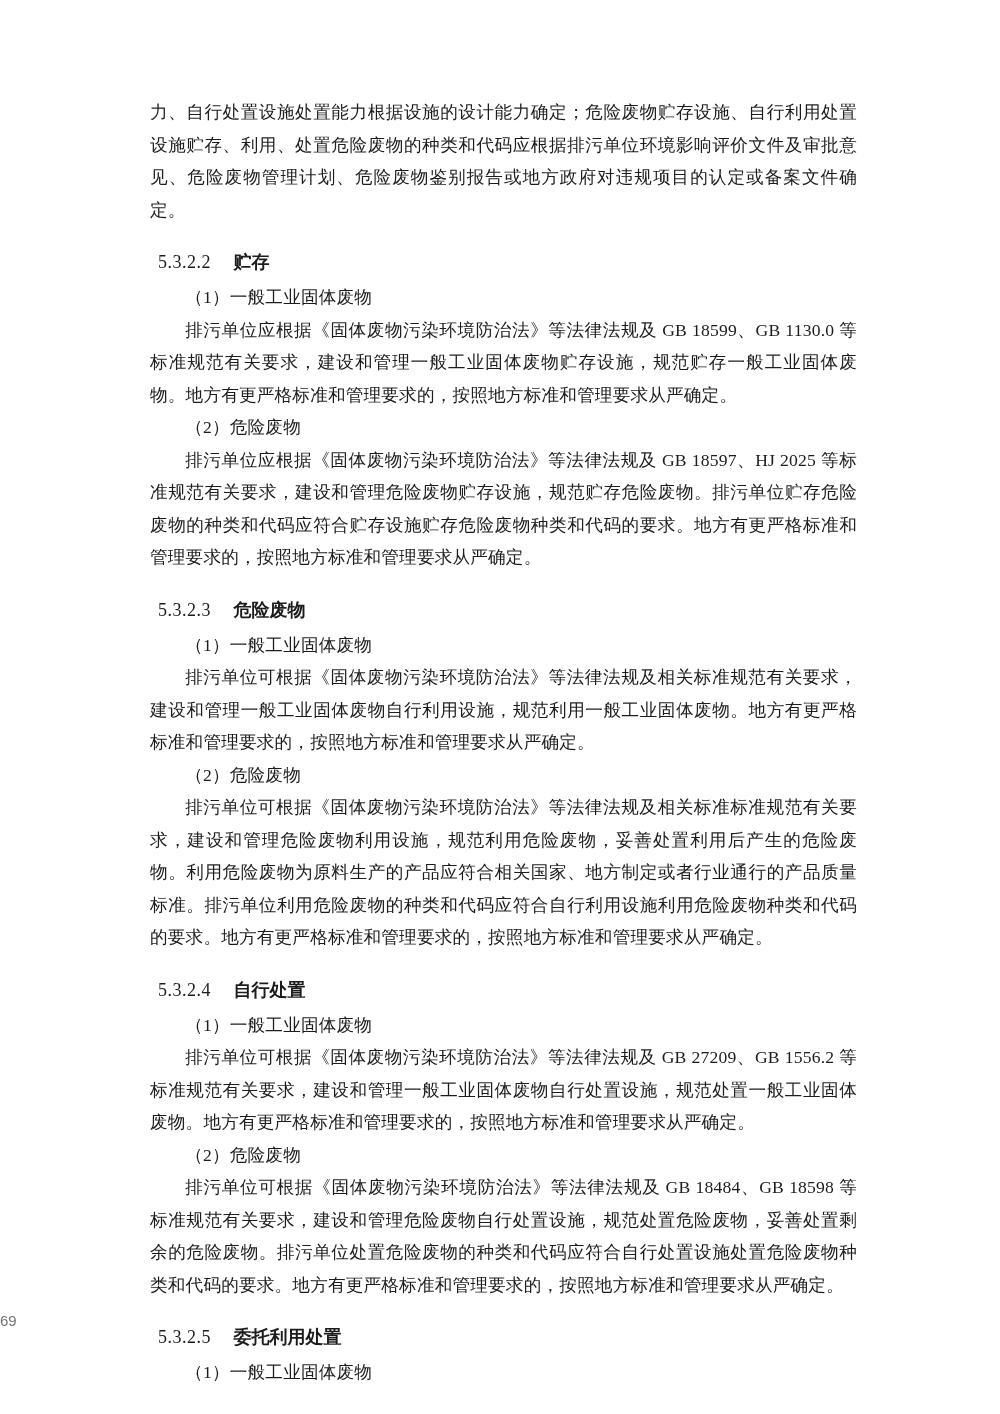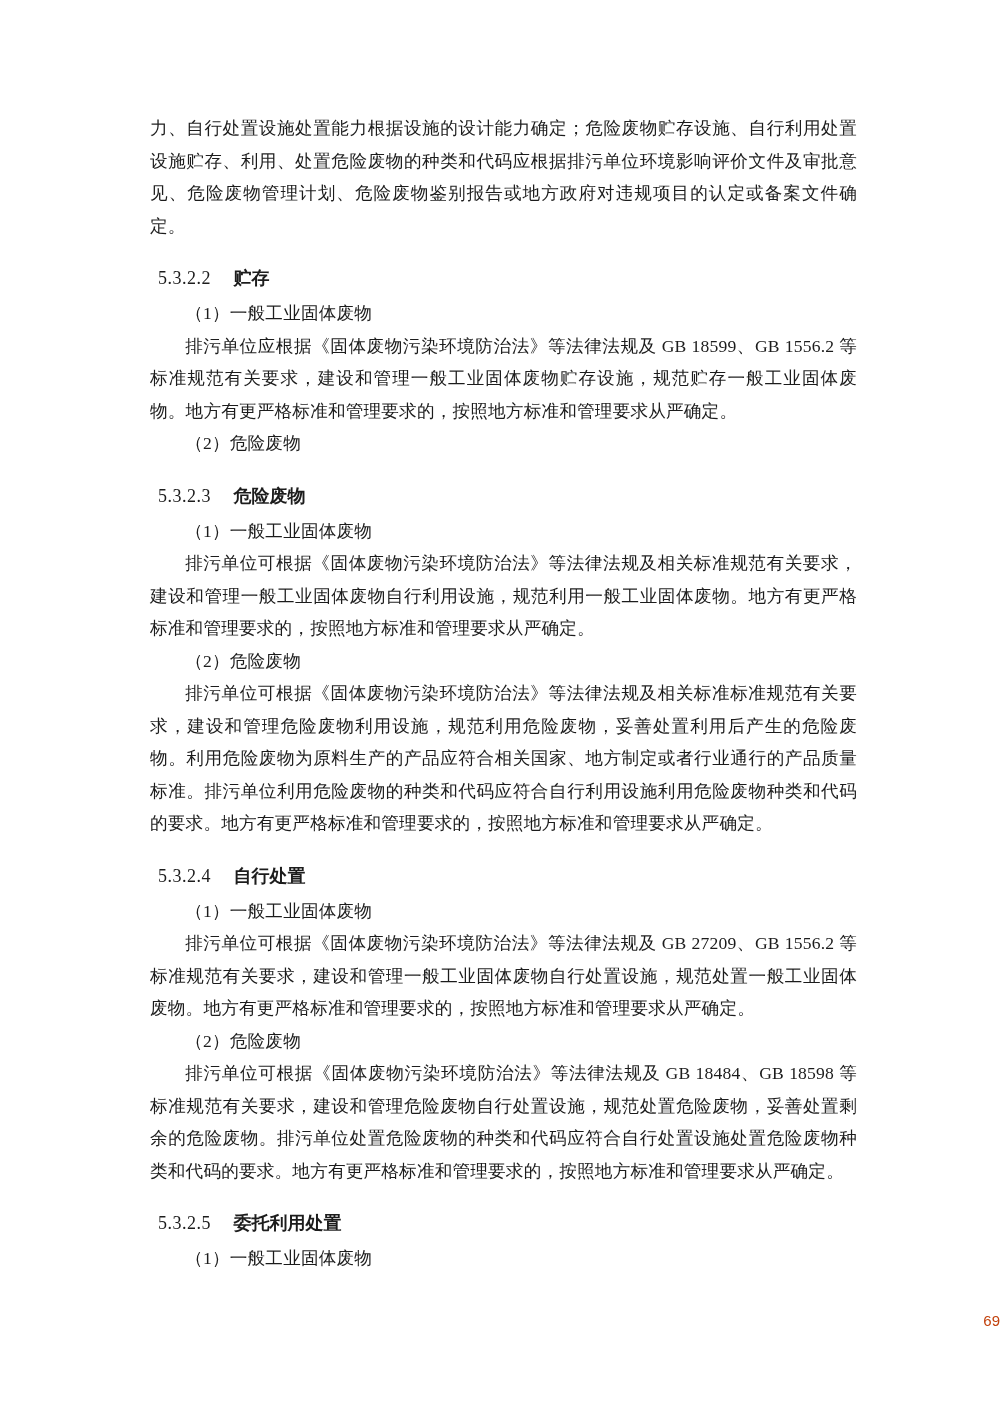--- a/index.html
+++ b/index.html
@@ -12,21 +12,21 @@
     width: 1000px;
     height: 1414px;
     background: #ffffff;
     overflow: hidden;
     font-family: "Liberation Serif", "DejaVu Serif", serif;
     color: #1c1c1c;
   }
   .content {
     position: absolute;
     left: 150px;
-    top: 112px;
+    top: 96px;
     width: 707px;
   }
   p.body, p.item {
     margin: 0;
     font-size: 17.6px;
     line-height: 32.5px;
     text-align: justify;
     text-justify: inter-ideograph;
     letter-spacing: 0.2px;
   }
@@ -48,41 +48,42 @@
   h3.heading .htitle {
     font-family: "Liberation Sans", "DejaVu Sans", sans-serif;
     font-weight: 700;
     margin-left: 18px;
   }
   .pagenum {
     position: absolute;
     top: 1312px;
     left: 0;
     width: 100%;
-    text-align: right;
+    text-align: left;
     font-size: 15px;
     font-family: "Liberation Sans", "DejaVu Sans", sans-serif;
-    color: #c2410c;
+    color: #737373;
   }
 </style>
 </head>
 <body>
 
 <div class="page">
   <div class="content">
 
     <p class="body noindent">力、自行处置设施处置能力根据设施的设计能力确定；危险废物贮存设施、自行利用处置设施贮存、利用、处置危险废物的种类和代码应根据排污单位环境影响评价文件及审批意见、危险废物管理计划、危险废物鉴别报告或地方政府对违规项目的认定或备案文件确定。</p>
 
     <h3 class="heading">
       <span class="hnum">5.3.2.2</span>
       <span class="htitle">贮存</span>
     </h3>
     <p class="item">（1）一般工业固体废物</p>
-    <p class="body">排污单位应根据《固体废物污染环境防治法》等法律法规及 GB 18599、GB 1556.2 等标准规范有关要求，建设和管理一般工业固体废物贮存设施，规范贮存一般工业固体废物。地方有更严格标准和管理要求的，按照地方标准和管理要求从严确定。</p>
+    <p class="body">排污单位应根据《固体废物污染环境防治法》等法律法规及 GB 18599、GB 1130.0 等标准规范有关要求，建设和管理一般工业固体废物贮存设施，规范贮存一般工业固体废物。地方有更严格标准和管理要求的，按照地方标准和管理要求从严确定。</p>
     <p class="item">（2）危险废物</p>
+    <p class="body">排污单位应根据《固体废物污染环境防治法》等法律法规及 GB 18597、HJ 2025 等标准规范有关要求，建设和管理危险废物贮存设施，规范贮存危险废物。排污单位贮存危险废物的种类和代码应符合贮存设施贮存危险废物种类和代码的要求。地方有更严格标准和管理要求的，按照地方标准和管理要求从严确定。</p>
 
     <h3 class="heading">
       <span class="hnum">5.3.2.3</span>
       <span class="htitle">危险废物</span>
     </h3>
     <p class="item">（1）一般工业固体废物</p>
     <p class="body">排污单位可根据《固体废物污染环境防治法》等法律法规及相关标准规范有关要求，建设和管理一般工业固体废物自行利用设施，规范利用一般工业固体废物。地方有更严格标准和管理要求的，按照地方标准和管理要求从严确定。</p>
     <p class="item">（2）危险废物</p>
     <p class="body">排污单位可根据《固体废物污染环境防治法》等法律法规及相关标准标准规范有关要求，建设和管理危险废物利用设施，规范利用危险废物，妥善处置利用后产生的危险废物。利用危险废物为原料生产的产品应符合相关国家、地方制定或者行业通行的产品质量标准。排污单位利用危险废物的种类和代码应符合自行利用设施利用危险废物种类和代码的要求。地方有更严格标准和管理要求的，按照地方标准和管理要求从严确定。</p>
 

